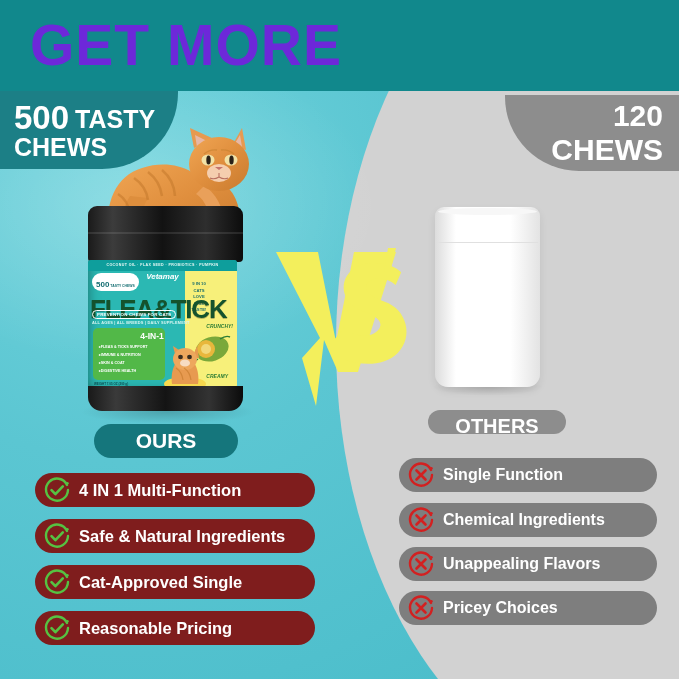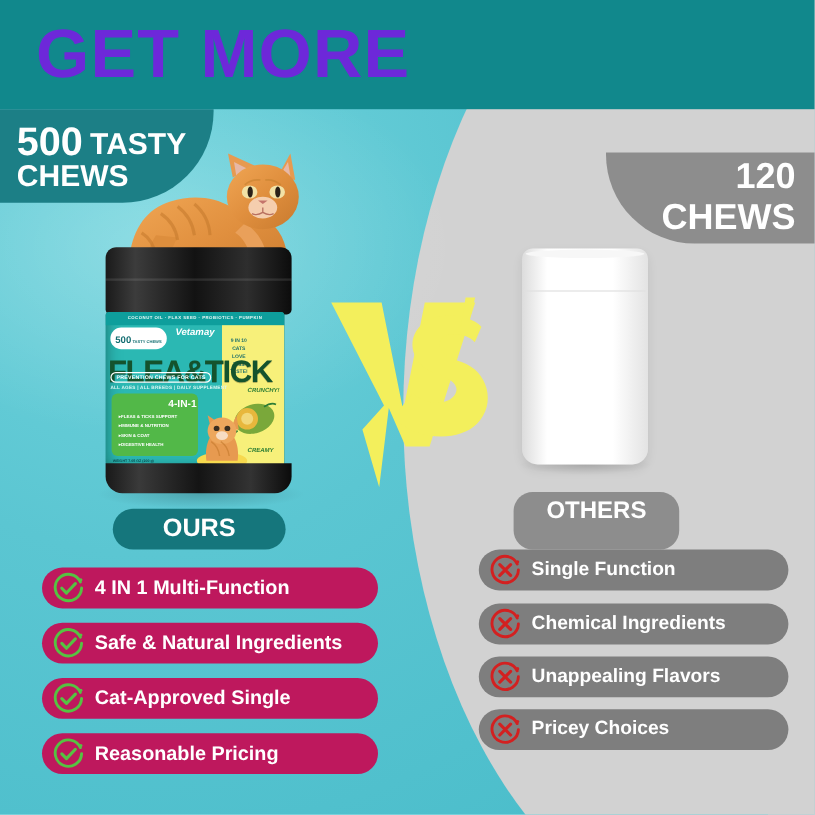--- a/index.html
+++ b/index.html
@@ -76,21 +76,20 @@
     font-size: 25px; font-weight: 600; color: #fff;
   }
 
   
   .badge-right {
     position: absolute; left: 505px; top: 95px;
     width: 174px; height: 76px;
     background: #8d8d8d;
     border-bottom-left-radius: 74px;
     text-align: right;
-    margin-top: 32px;
   }
   .badge-right .line1 {
     position: absolute; right: 16px; top: 4px;
     font-size: 30px; font-weight: 700; color: #fff;
   }
   .badge-right .line2 {
     position: absolute; right: 16px; top: 38px;
     font-size: 30px; font-weight: 700; color: #fff;
   }
 
@@ -238,38 +237,38 @@
   
   .ours-head {
     position: absolute; left: 94px; top: 424px;
     width: 144px; height: 34px;
     background: #15767c; border-radius: 17px;
     color: #fff; font-size: 21px; font-weight: 700;
     text-align: center; line-height: 34px;
   }
   .others-head {
     position: absolute; left: 428px; top: 410px;
-    width: 138px; height: 48px;
+    width: 138px; height: 24px;
     background: #8d8d8d; border-radius: 16px;
     color: #fff; font-size: 20px; font-weight: 700;
     text-align: center; line-height: 32px;
   }
 
   .pill {
     position: absolute;
     height: 34px; border-radius: 17px;
     display: flex; align-items: center;
   }
   .pill .txt {
     font-size: 16.5px; font-weight: 600; color: #ffffff;
     white-space: nowrap;
   }
   .pill-ours {
     left: 35px; width: 280px;
-    background: #be185d;
+    background: #7f1d1d;
   }
   .pill-ours .txt { margin-left: 44px; }
   .pill-others {
     left: 399px; width: 258px;
     background: #7e7e7e;
   }
   .pill-others .txt { margin-left: 44px; font-size: 16px; }
   .ico {
     position: absolute; left: 8px; top: 3px;
     width: 28px; height: 28px;

